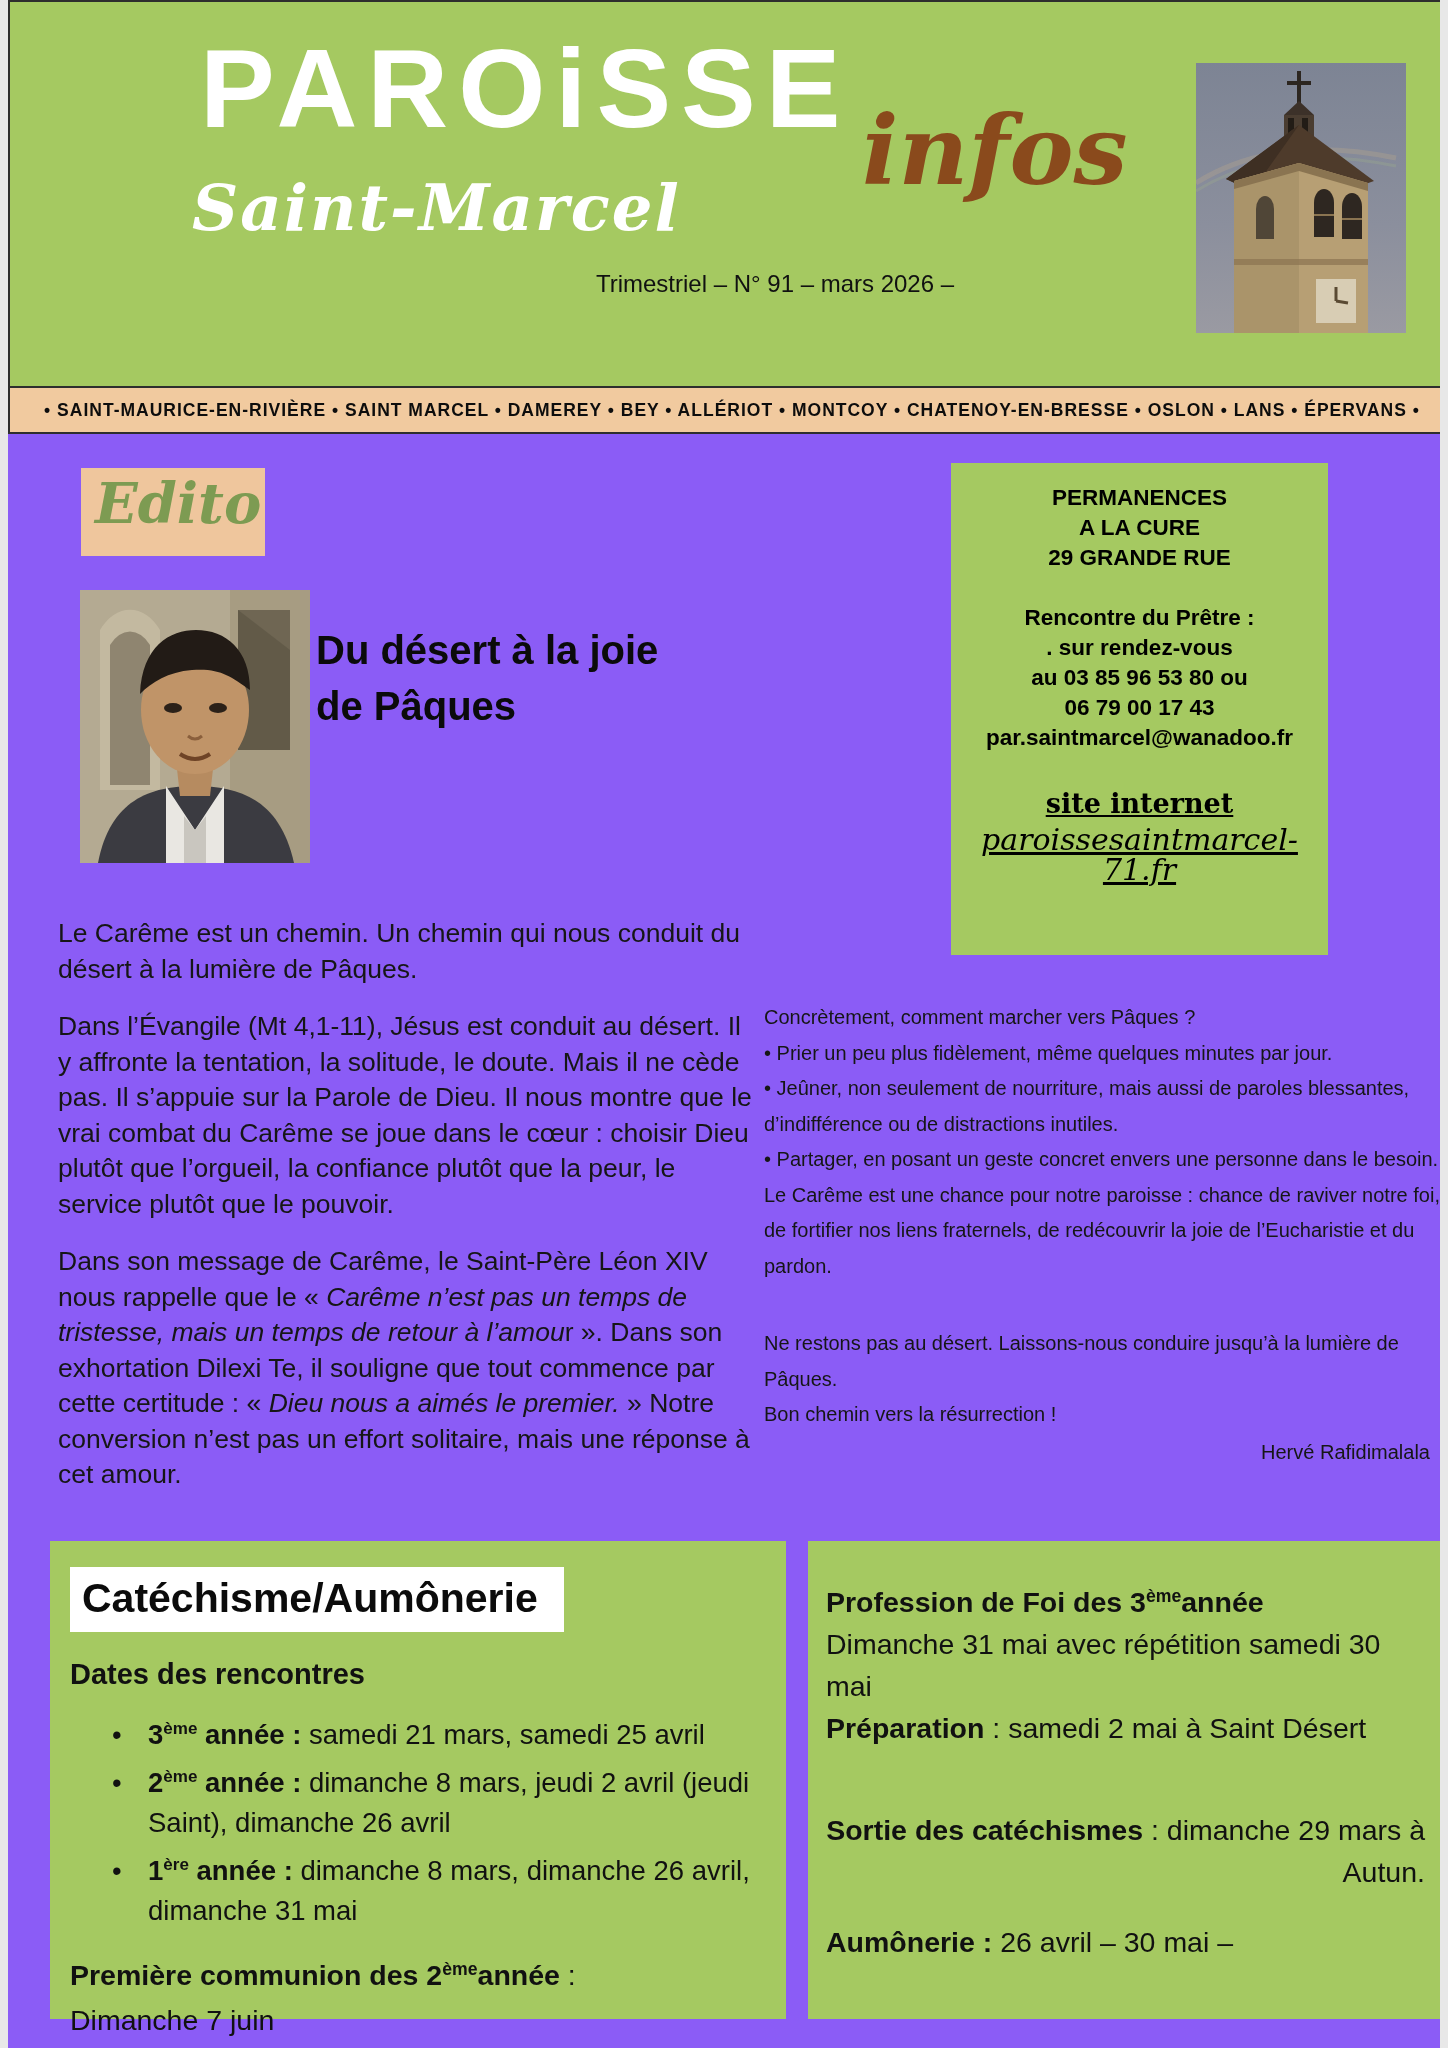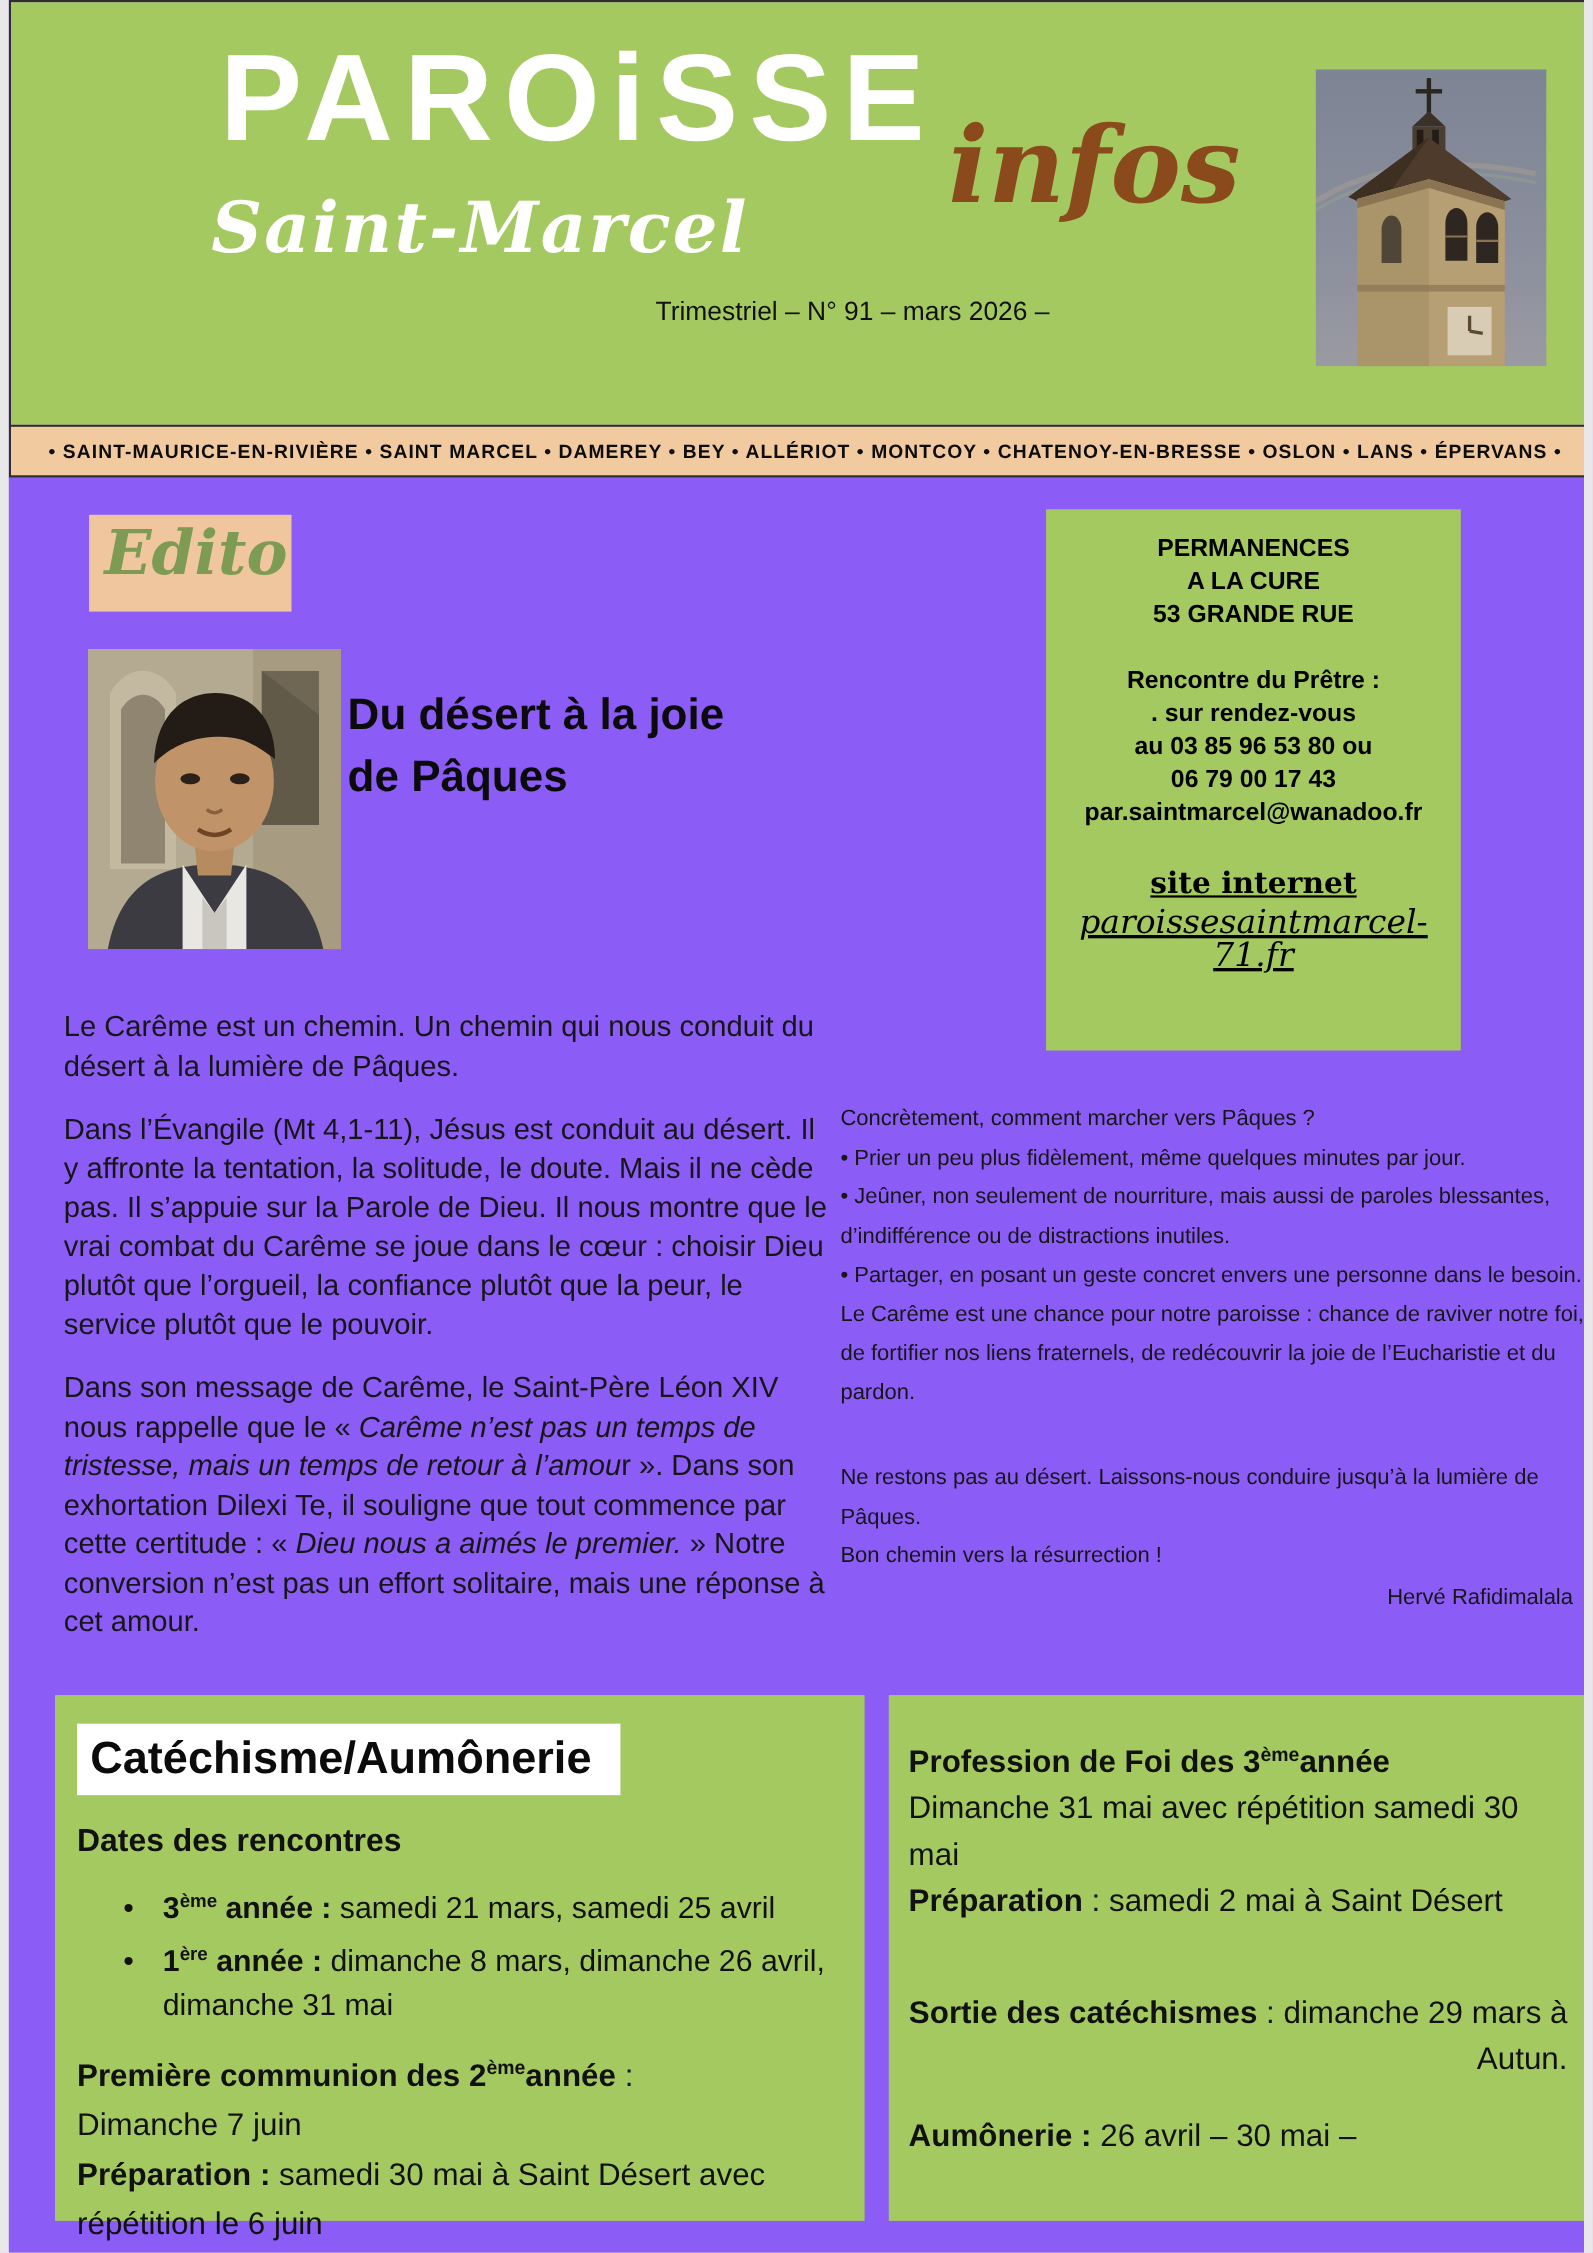--- a/index.html
+++ b/index.html
@@ -188,21 +188,21 @@
     <path d="M108 146 q7 6 14 0" stroke="#8a5f3c" stroke-width="3" fill="none"></path>
     <path d="M100 164 q15 10 30 0" stroke="#6e4326" stroke-width="4" fill="none"></path>
   </svg>
 
   <div class="edito-headline">Du désert à la joie de Pâques</div>
 
   <div class="perm-box">
     <div class="perm-group">
       <div>PERMANENCES</div>
       <div>A LA CURE</div>
-      <div>53 GRANDE RUE</div>
+      <div>29 GRANDE RUE</div>
     </div>
     <div class="perm-group">
       <div>Rencontre du Prêtre :</div>
       <div>. sur rendez-vous</div>
       <div>au 03 85 96 53 80 ou</div>
       <div>06 79 00 17 43</div>
       <div>par.saintmarcel@wanadoo.fr</div>
     </div>
     <div class="perm-site">
       <span class="site-label">site internet</span>
@@ -225,20 +225,21 @@
     <div class="closing">Ne restons pas au désert. Laissons-nous conduire jusqu’à la lumière de Pâques.</div>
     <div>Bon chemin vers la résurrection !</div>
     <div class="signature">Hervé Rafidimalala</div>
   </div>
 
   <div class="box-green box-catechisme">
     <div class="chip">Catéchisme/Aumônerie</div>
     <div class="dates-title">Dates des rencontres</div>
     <ul class="cate-list">
       <li><span class="b">3</span><sup class="b">ème</sup><span class="b"> année :</span><span> samedi 21 mars, samedi 25 avril</span></li>
+      <li><span class="b">2</span><sup class="b">ème</sup><span class="b"> année :</span><span> dimanche 8 mars, jeudi 2 avril (jeudi Saint), dimanche 26 avril</span></li>
       <li><span class="b">1</span><sup class="b">ère</sup><span class="b"> année :</span><span> dimanche 8 mars, dimanche 26 avril, dimanche 31 mai</span></li>
     </ul>
     <div class="communion">
       <div><span class="b">Première communion des 2</span><sup class="b">ème</sup><span class="b">année</span><span> :</span></div>
       <div>Dimanche 7 juin</div>
       <div><span class="b">Préparation :</span><span> samedi 30 mai à Saint Désert avec répétition le 6 juin</span></div>
     </div>
   </div>
 
   <div class="box-green box-agenda">

